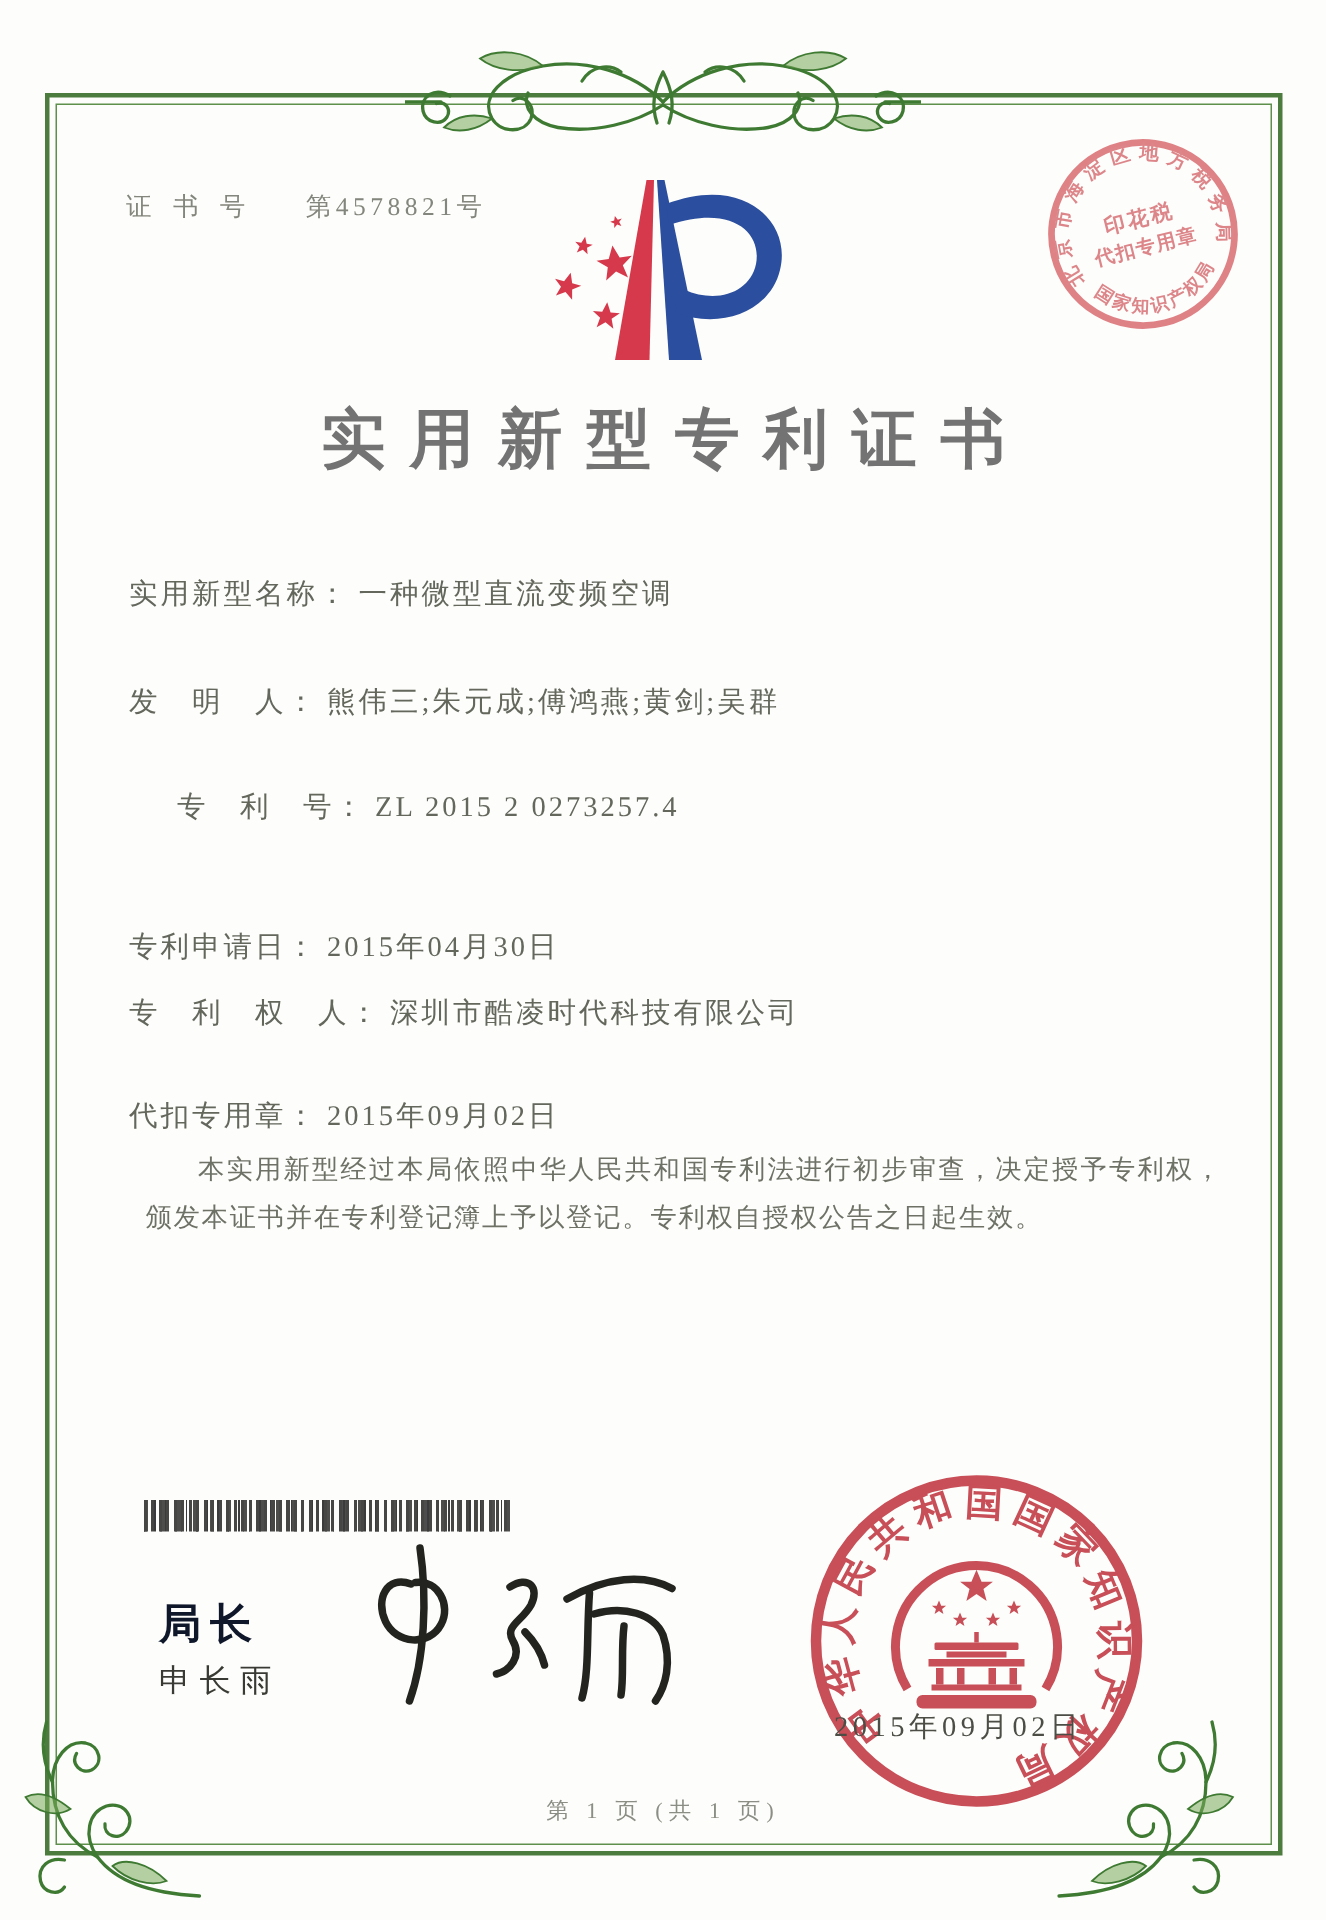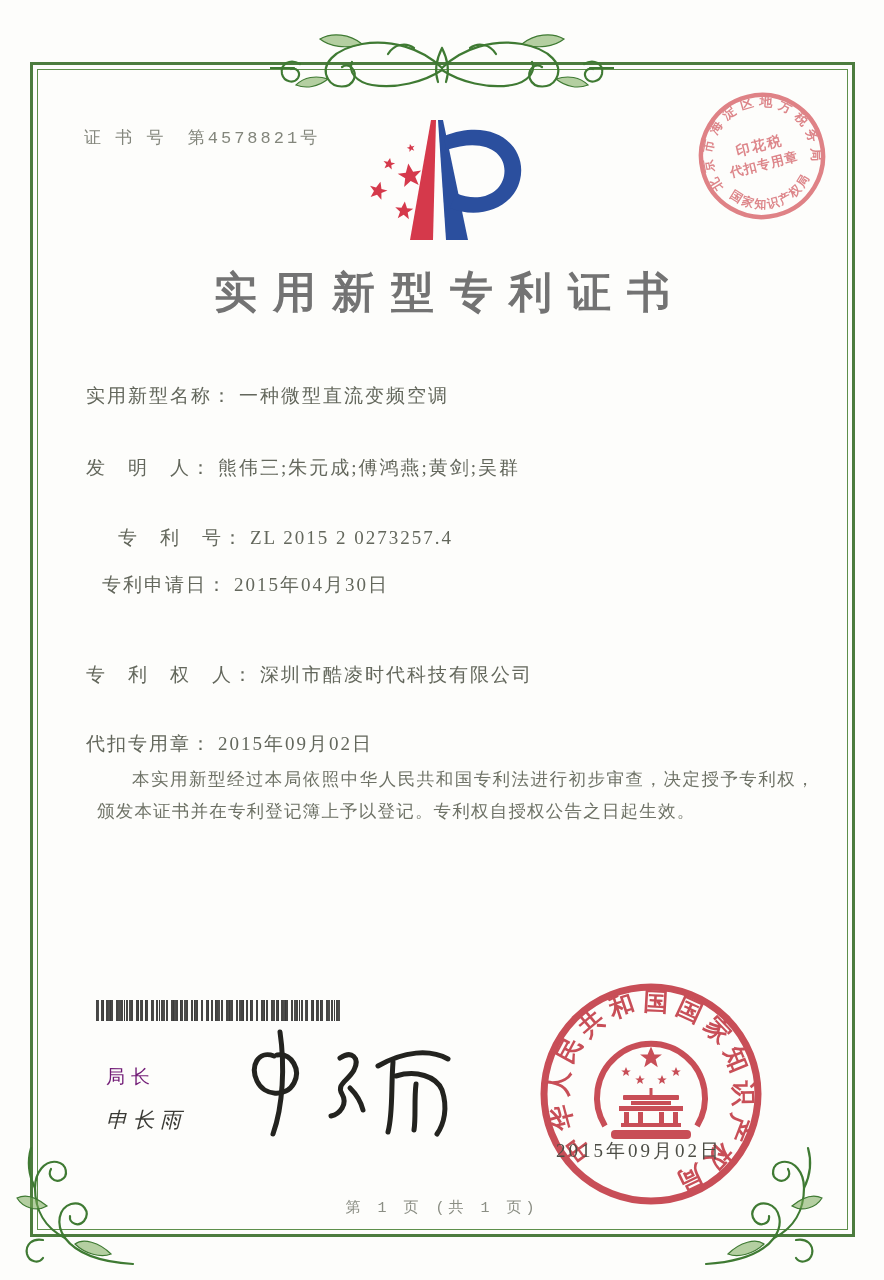--- a/index.html
+++ b/index.html
@@ -8,21 +8,21 @@
     background:#fdfdfb;overflow:hidden;
     font-family:"Liberation Serif","DejaVu Serif",serif;
   }
   
   .frame-outer{position:absolute;left:30px;top:62px;right:29px;bottom:43px;border:3px solid #4c7c3e;}
   .frame-inner{position:absolute;left:37px;top:69px;right:36px;bottom:50px;border:1px solid #5e8f4b;}
   .ornament{position:absolute;pointer-events:none;}
   .ornament path{vector-effect:non-scaling-stroke;}
 
   .cert-no{position:absolute;left:84px;top:126px;font-size:17px;color:#83867c;letter-spacing:5px;white-space:nowrap;}
-  .cert-no .num{margin-left:10px;letter-spacing:3px;font-family:Liberation Mono, monospace;}
+  .cert-no .num{margin-left:26px;letter-spacing:3px;}
 
   .logo{position:absolute;left:332px;top:114px;}
   .tax-stamp{position:absolute;left:686px;top:80px;transform:rotate(-14deg);opacity:.88;}
 
   .doc-title{
     position:absolute;left:0;top:264px;width:100%;text-align:center;
     font-size:43px;font-weight:600;color:#737373;letter-spacing:16px;text-indent:16px;
   }
 
   .field-row{position:absolute;left:86px;font-size:19px;color:#63675c;letter-spacing:2px;white-space:nowrap;}
@@ -35,28 +35,28 @@
   .paragraphs p{margin:0;text-indent:2em;}
 
   .barcode{
     position:absolute;left:96px;top:1000px;width:244px;height:21px;opacity:.87;
     background-image:
       repeating-linear-gradient(90deg,#2b2b2b 0 2px,transparent 2px 5px),
       repeating-linear-gradient(90deg,#1f1f1f 0 1px,transparent 1px 7px),
       repeating-linear-gradient(90deg,#333 0 3px,transparent 3px 11px);
   }
 
-  .director-label{position:absolute;left:106px;top:1064px;font-size:19px;letter-spacing:6px;color:#701a75;}
-  .director-name{position:absolute;left:106px;top:1106px;font-size:21px;letter-spacing:6px;color:#3a3a35;font-style:italic;}
+  .director-label{position:absolute;left:106px;top:1064px;font-size:28px;letter-spacing:6px;color:#0f172a;font-weight:bold;}
+  .director-name{position:absolute;left:106px;top:1106px;font-size:21px;letter-spacing:6px;color:#3a3a35;}
   .signature{position:absolute;left:228px;top:1026px;}
 
   .big-seal{position:absolute;left:533px;top:976px;opacity:.93;}
   .seal-date{position:absolute;left:556px;top:1138px;font-size:19px;letter-spacing:3px;color:#4c4d45;white-space:nowrap;}
 
-  .page-footer{position:absolute;left:0;top:1198px;width:100%;text-align:center;font-size:15px;letter-spacing:4px;color:#8b8e84;font-family:Liberation Mono, monospace;}
+  .page-footer{position:absolute;left:0;top:1198px;width:100%;text-align:center;font-size:15px;letter-spacing:4px;color:#8b8e84;}
 
   .green-stroke{stroke:#3f7a33;fill:none;stroke-width:2.2;stroke-linecap:round;}
   .green-fill{fill:#79aa58;fill-opacity:.55;stroke:#3f7a33;stroke-width:1.2;}
 </style>
 </head>
 <body>
 
 <div class="page">
 
   <div class="frame-outer"></div>
@@ -137,21 +137,21 @@
 
   <div class="field-row" style="top:455px;">
     <span class="lbl">发　明　人：</span><span>熊伟三;朱元成;傅鸿燕;黄剑;吴群</span>
   </div>
   <div class="field-row" style="top:383px;">
     <span class="lbl">实用新型名称：</span><span>一种微型直流变频空调</span>
   </div>
   <div class="field-row" style="top:525px;margin-left:32px;">
     <span class="lbl">专　利　号：</span><span>ZL 2015 2 0273257.4</span>
   </div>
-  <div class="field-row" style="top:572px;margin-left:16px;">
+  <div class="field-row" style="top:618px;">
     <span class="lbl">专利申请日：</span><span>2015年04月30日</span>
   </div>
   <div class="field-row" style="top:662px;text-align:center;">
     <span class="lbl">专　利　权　人：</span><span>深圳市酷凌时代科技有限公司</span>
   </div>
   <div class="field-row" style="top:731px;">
     <span class="lbl">代扣专用章：</span><span>2015年09月02日</span>
   </div>
 
   <div class="paragraphs">

